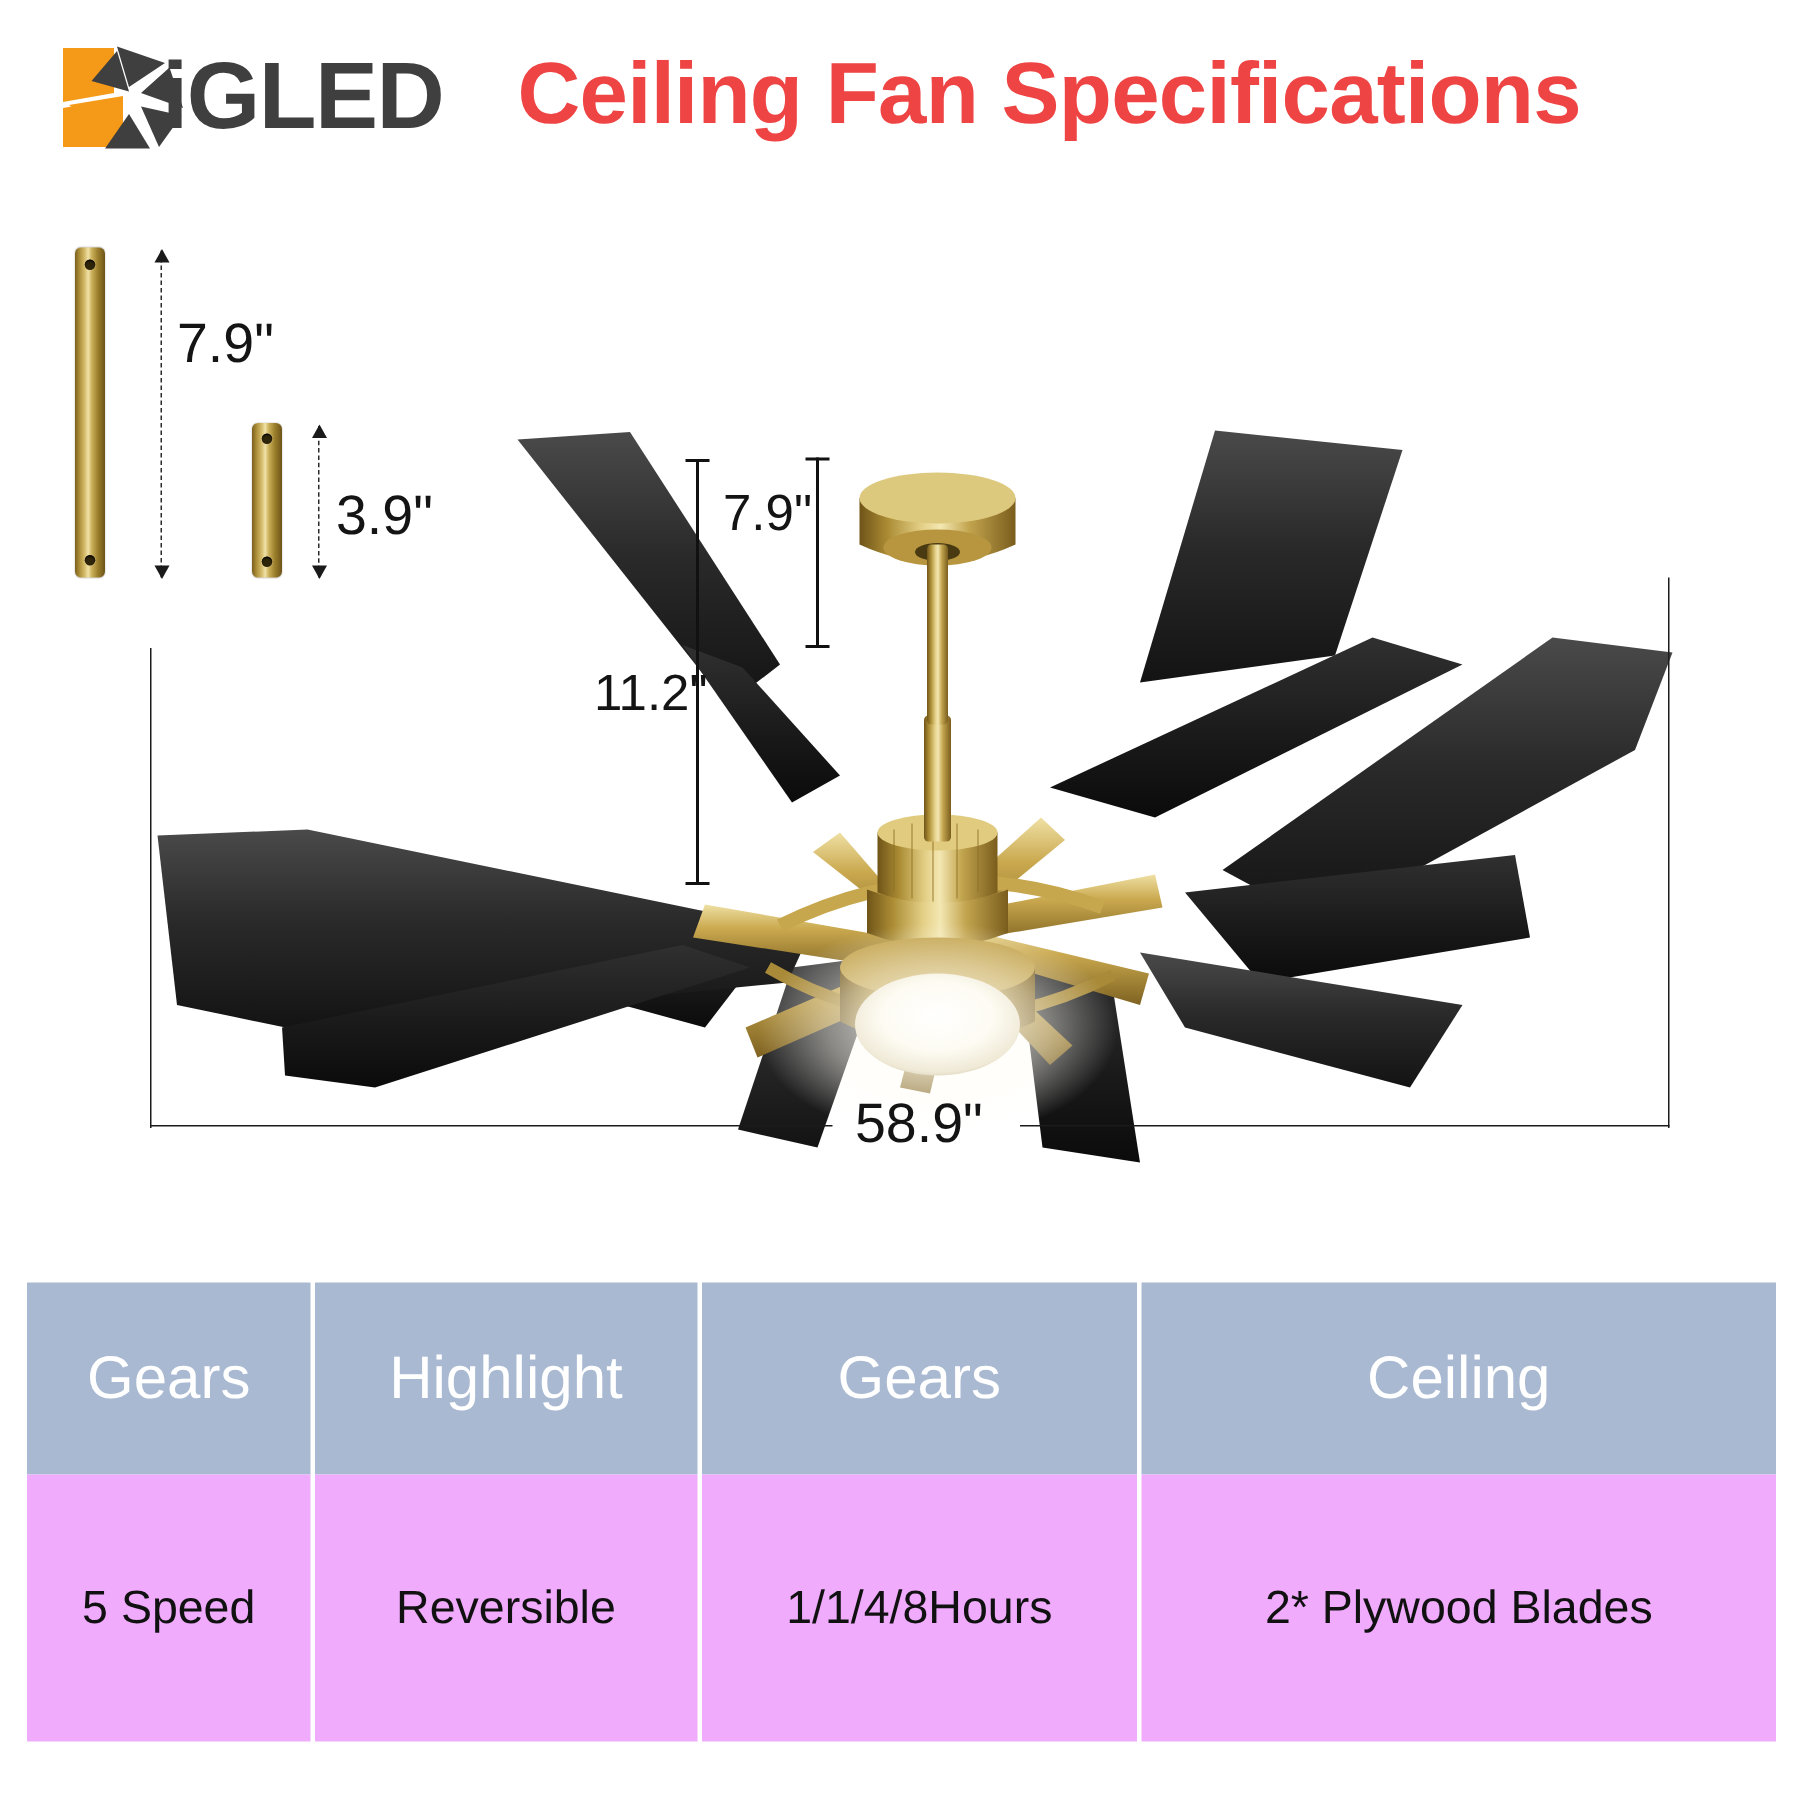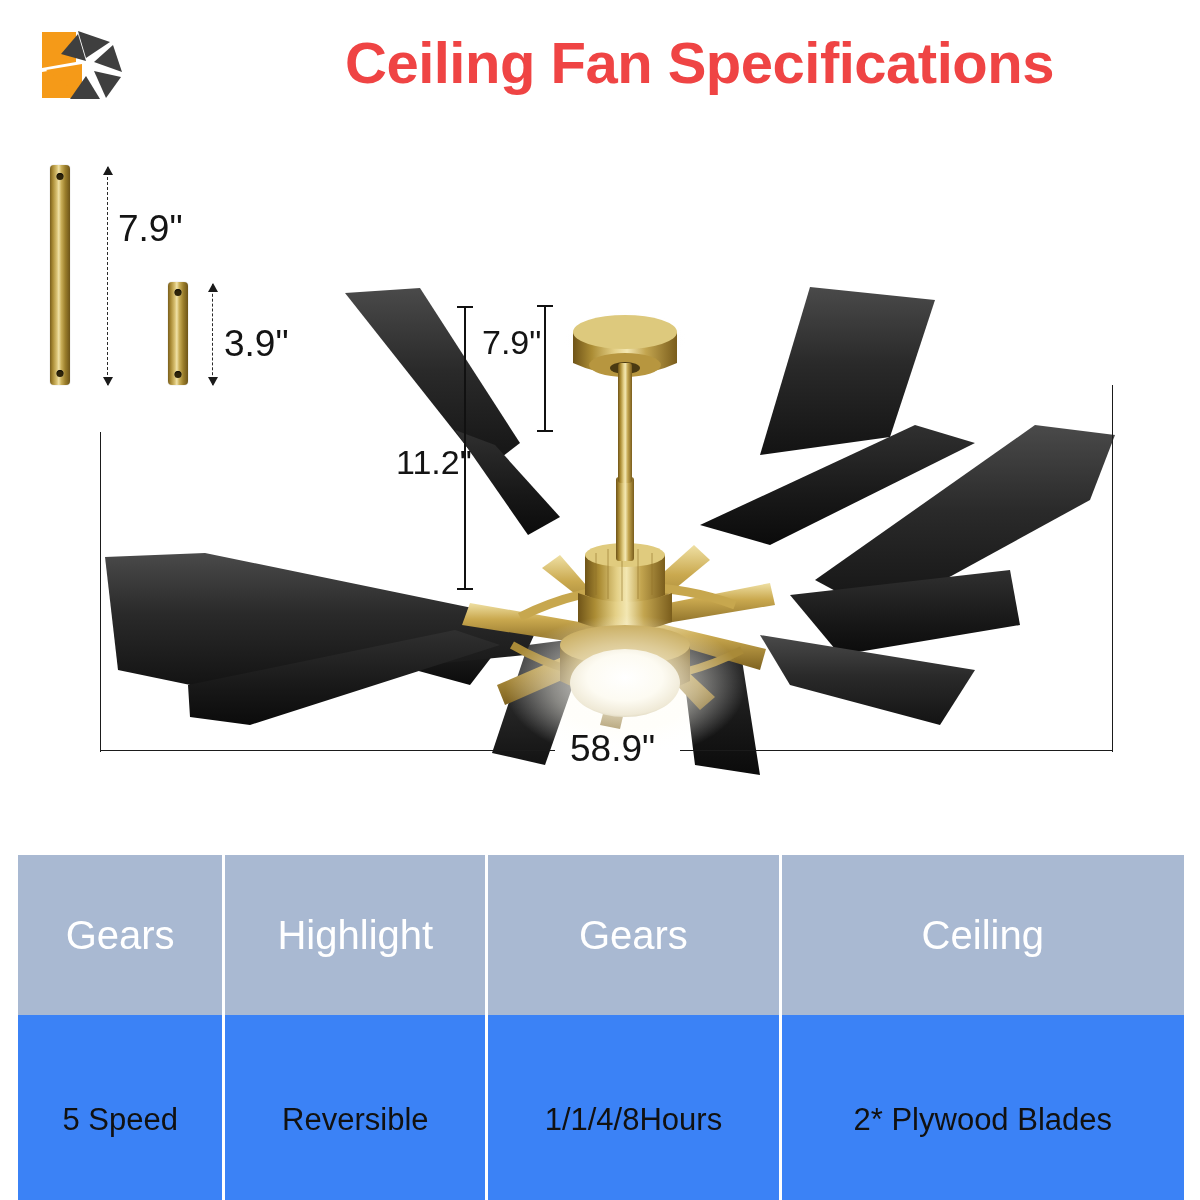--- a/index.html
+++ b/index.html
@@ -143,34 +143,34 @@
 
   
   #spec-table {
     position: absolute;
     left: 15px; top: 855px;
     width: 1172px;
     border-collapse: separate;
     border-spacing: 3px 0;
   }
   #spec-table th, #spec-table td {
-    padding: 16px;
+    padding: 0;
     text-align: center;
     vertical-align: middle;
   }
   #spec-table th {
     height: 128px;
     background: #a9b9d2;
     color: #ffffff;
     font-size: 40px;
     font-weight: normal;
   }
   #spec-table td {
     height: 178px;
-    background: #3b82f6;
+    background: #f0abfc;
     color: #111111;
     font-size: 31px;
     font-weight: normal;
   }
 </style>
 </head>
 <body>
 
 <div id="header">
 
@@ -182,20 +182,21 @@
       <polygon points="10,42 46,36 46,68" fill="#f59a18"></polygon>
 
       <polygon points="42,3 74,14 50,30" fill="#3f3f3f"></polygon>
       <polygon points="77,17 86,44 58,34" fill="#3f3f3f"></polygon>
       <polygon points="85,49 70,70 58,43" fill="#3f3f3f"></polygon>
       <polygon points="64,71 34,71 50,48" fill="#3f3f3f"></polygon>
       <polygon points="42,6 50,33 25,26" fill="#3f3f3f"></polygon>
     </svg>
   </div>
 
+  <div id="brand-name">iGLED</div>
   <div id="page-title">Ceiling Fan Specifications</div>
 </div>
 
 <div id="product-figure">
 
   <div class="downrod" style="left:50px; top:40px; width:20px; height:220px;">
     <div class="rod-hole" style="top:8px;"></div>
     <div class="rod-hole" style="bottom:8px;"></div>
   </div>
   <div class="dim-v-dashed" style="left:107px; top:42px; height:218px;">

